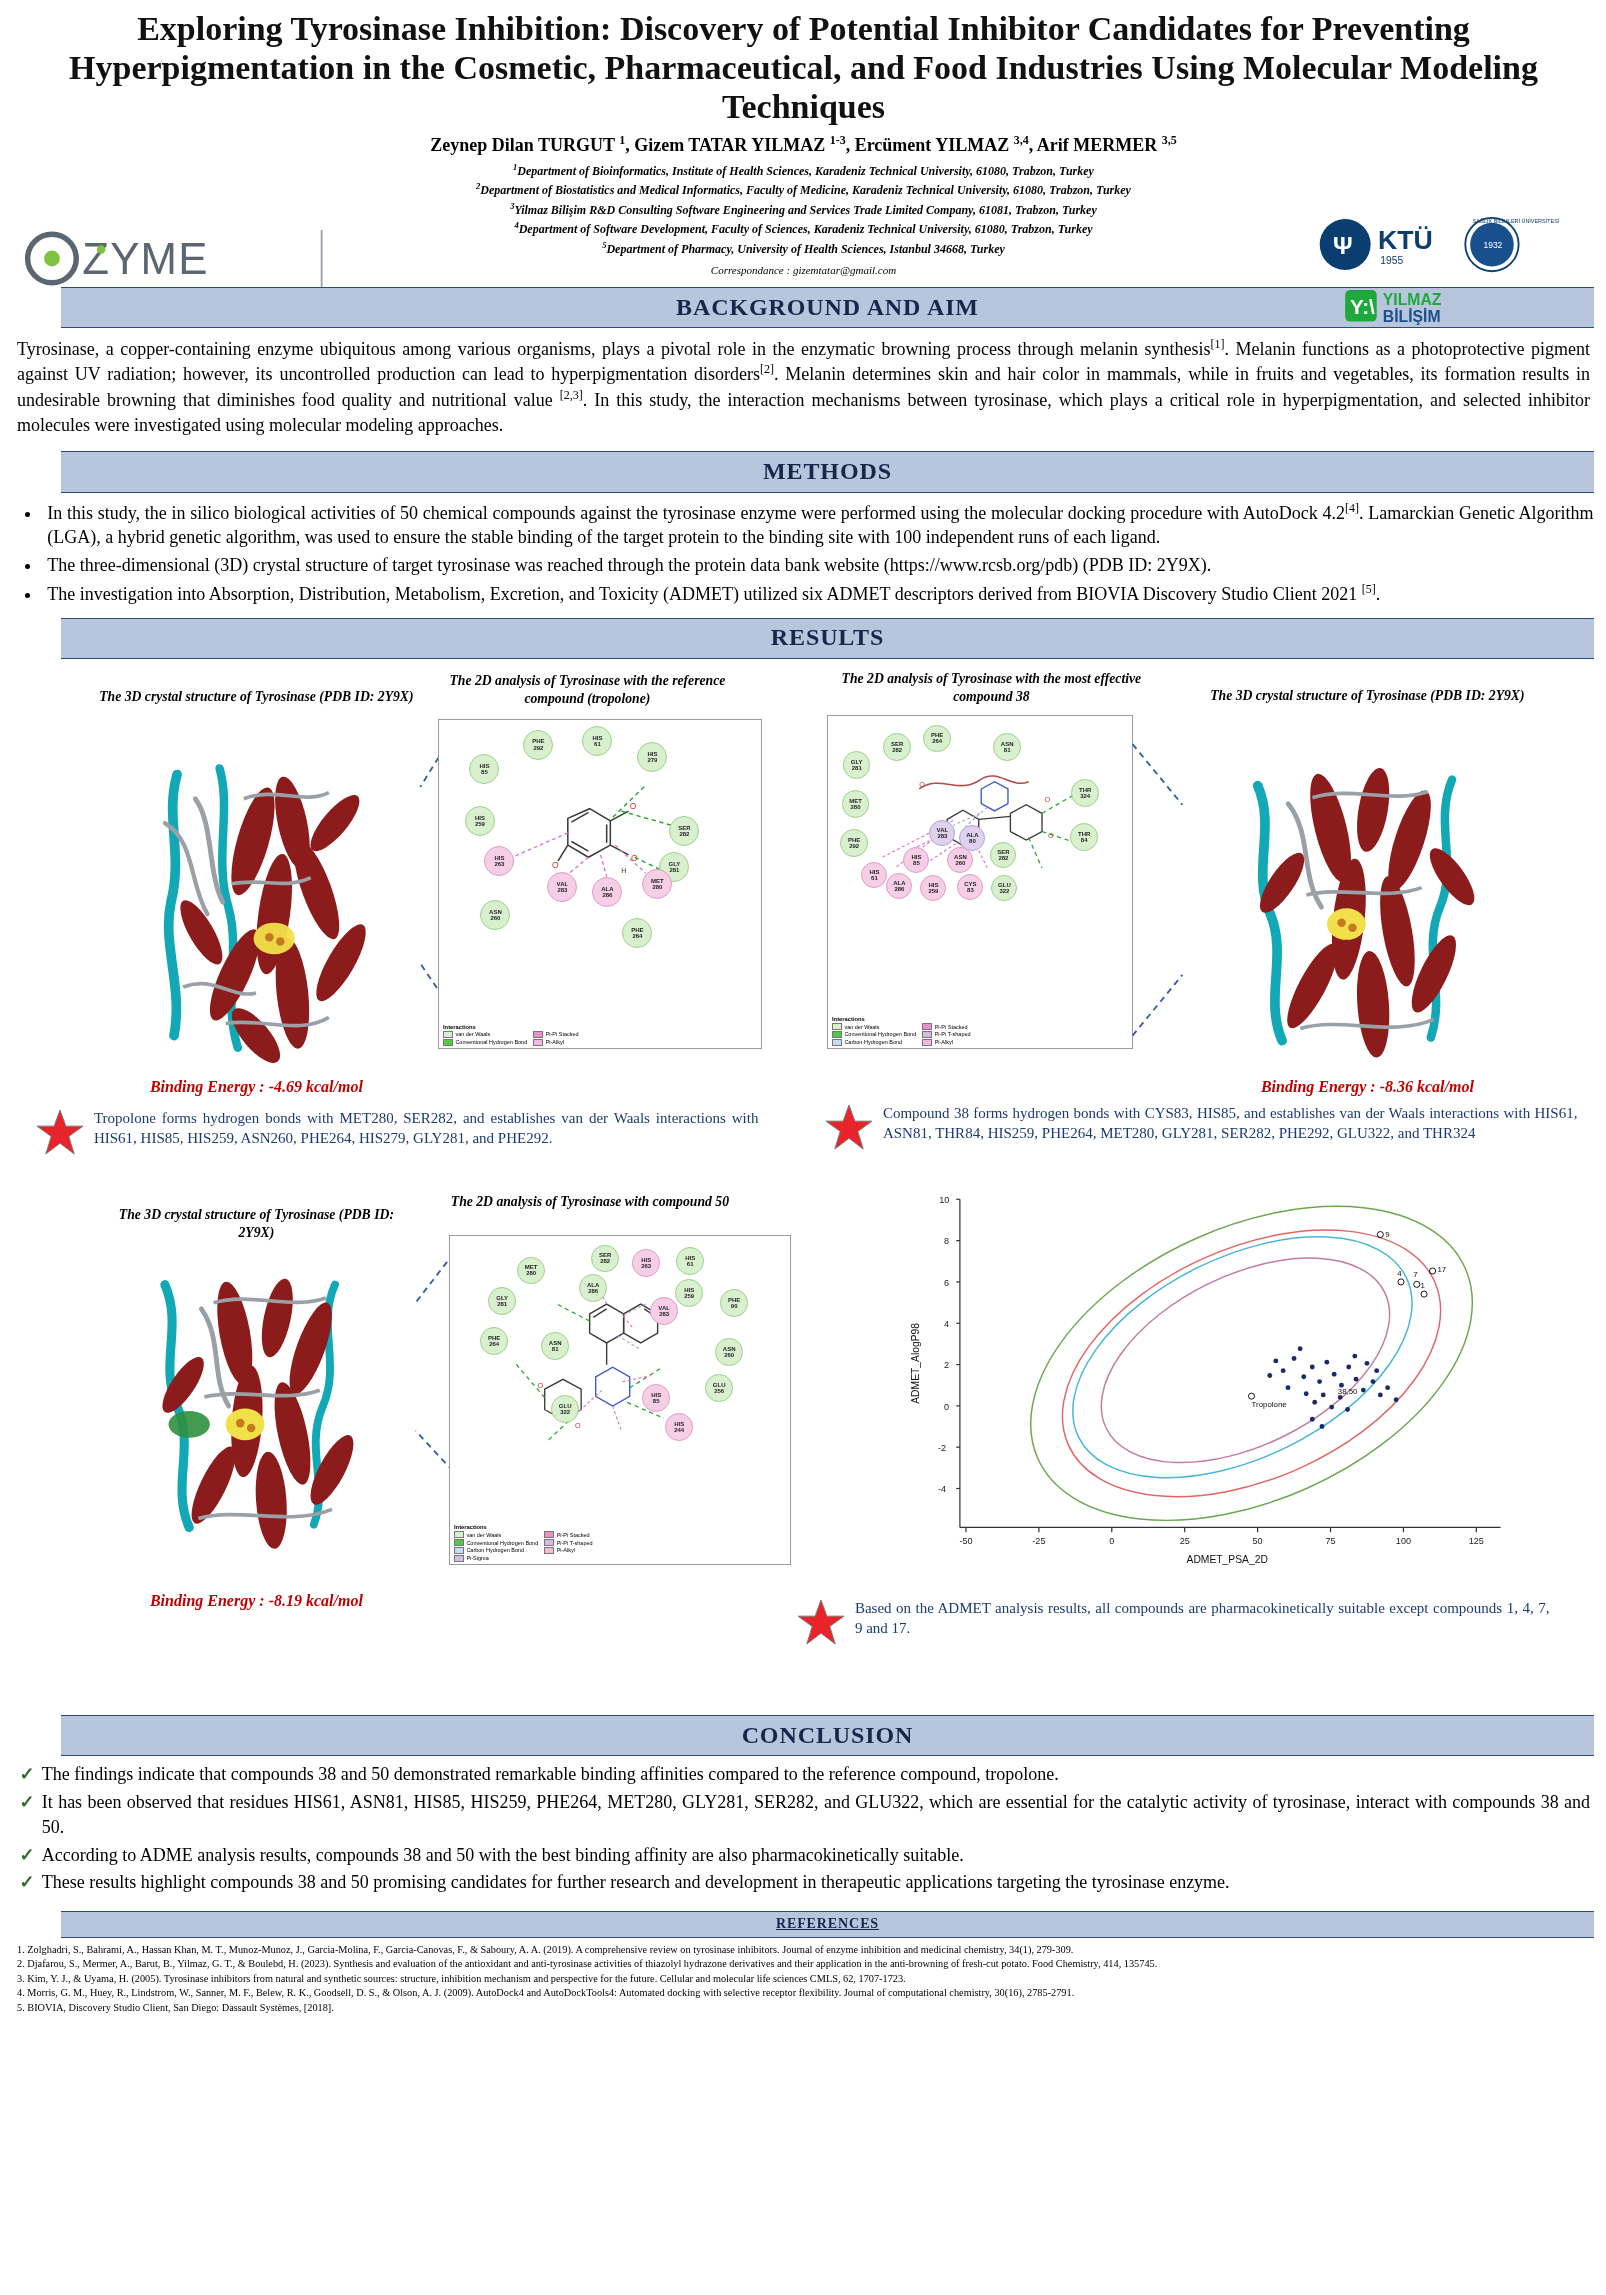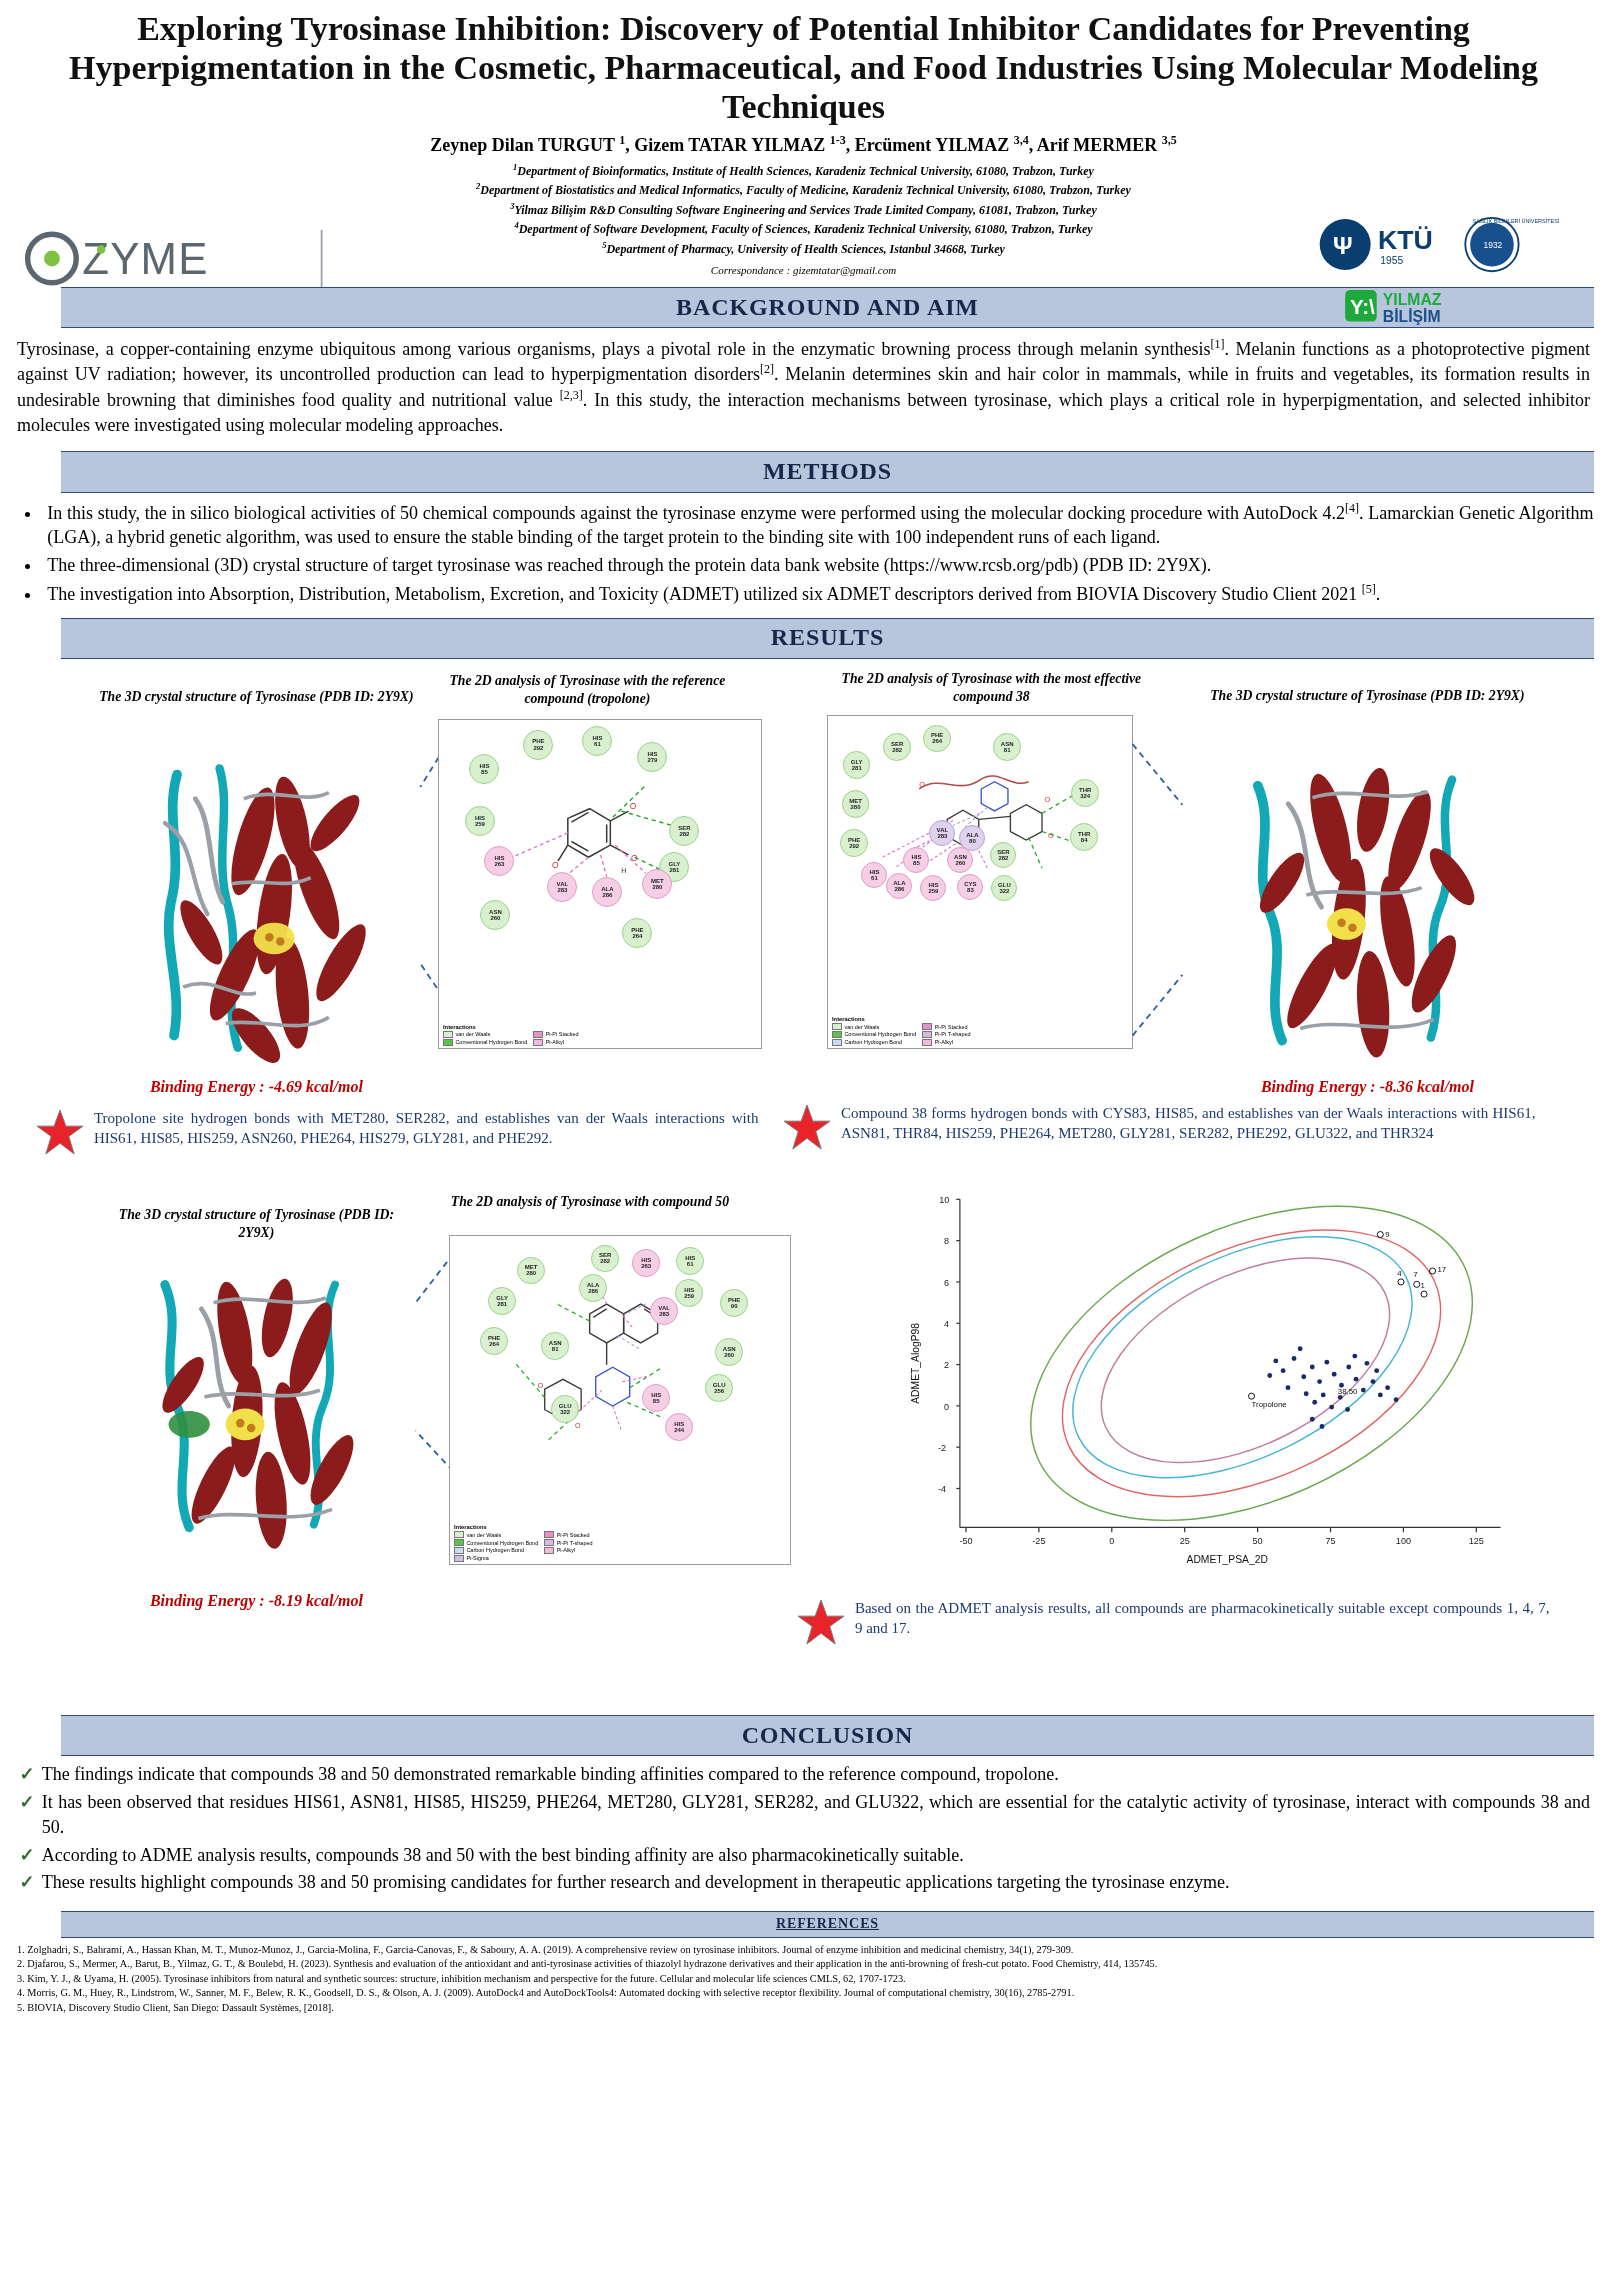--- a/index.html
+++ b/index.html
@@ -561,24 +561,24 @@
         <circle cx="266" cy="324" r="7" fill="#c47a1e"></circle>
       </svg>
     </div>
 
     <div class="be" style="position:absolute;left:1172px;top:419px;width:364px;">Binding Energy : -8.36  kcal/mol</div>
 
     <div class="callout" style="position:absolute;left:22px;top:448px;width:723px;">
       <svg class="star" viewBox="0 0 100 96">
         <polygon points="50,2 62,35 97,35 68,56 79,92 50,70 21,92 32,56 3,35 38,35" fill="#e8232a" stroke="#7a7a7a" stroke-width="2"></polygon>
       </svg>
-      <div class="txt"><span>Tropolone site hydrogen bonds with MET280, SER282, and establishes van der Waals interactions with HIS61, HIS85, HIS259, ASN260, PHE264, HIS279, GLY281, and PHE292.</span></div>
-    </div>
-
-    <div class="callout" style="position:absolute;left:769px;top:443px;width:753px;">
+      <div class="txt"><span>Tropolone forms hydrogen bonds with MET280, SER282, and establishes van der Waals interactions with HIS61, HIS85, HIS259, ASN260, PHE264, HIS279, GLY281, and PHE292.</span></div>
+    </div>
+
+    <div class="callout" style="position:absolute;left:811px;top:443px;width:753px;">
       <svg class="star" viewBox="0 0 100 96">
         <polygon points="50,2 62,35 97,35 68,56 79,92 50,70 21,92 32,56 3,35 38,35" fill="#e8232a" stroke="#7a7a7a" stroke-width="2"></polygon>
       </svg>
       <div class="txt"><span>Compound 38 forms hydrogen bonds with CYS83, HIS85, and establishes van der Waals interactions with HIS61, ASN81, THR84, HIS259, PHE264, MET280, GLY281, SER282, PHE292, GLU322, and THR324</span></div>
     </div>
 
     <div class="panel-cap" style="position:absolute;left:91px;top:547px;width:304px;">
       <span>The 3D crystal structure of Tyrosinase (PDB ID: 2Y9X)</span>
     </div>
 

